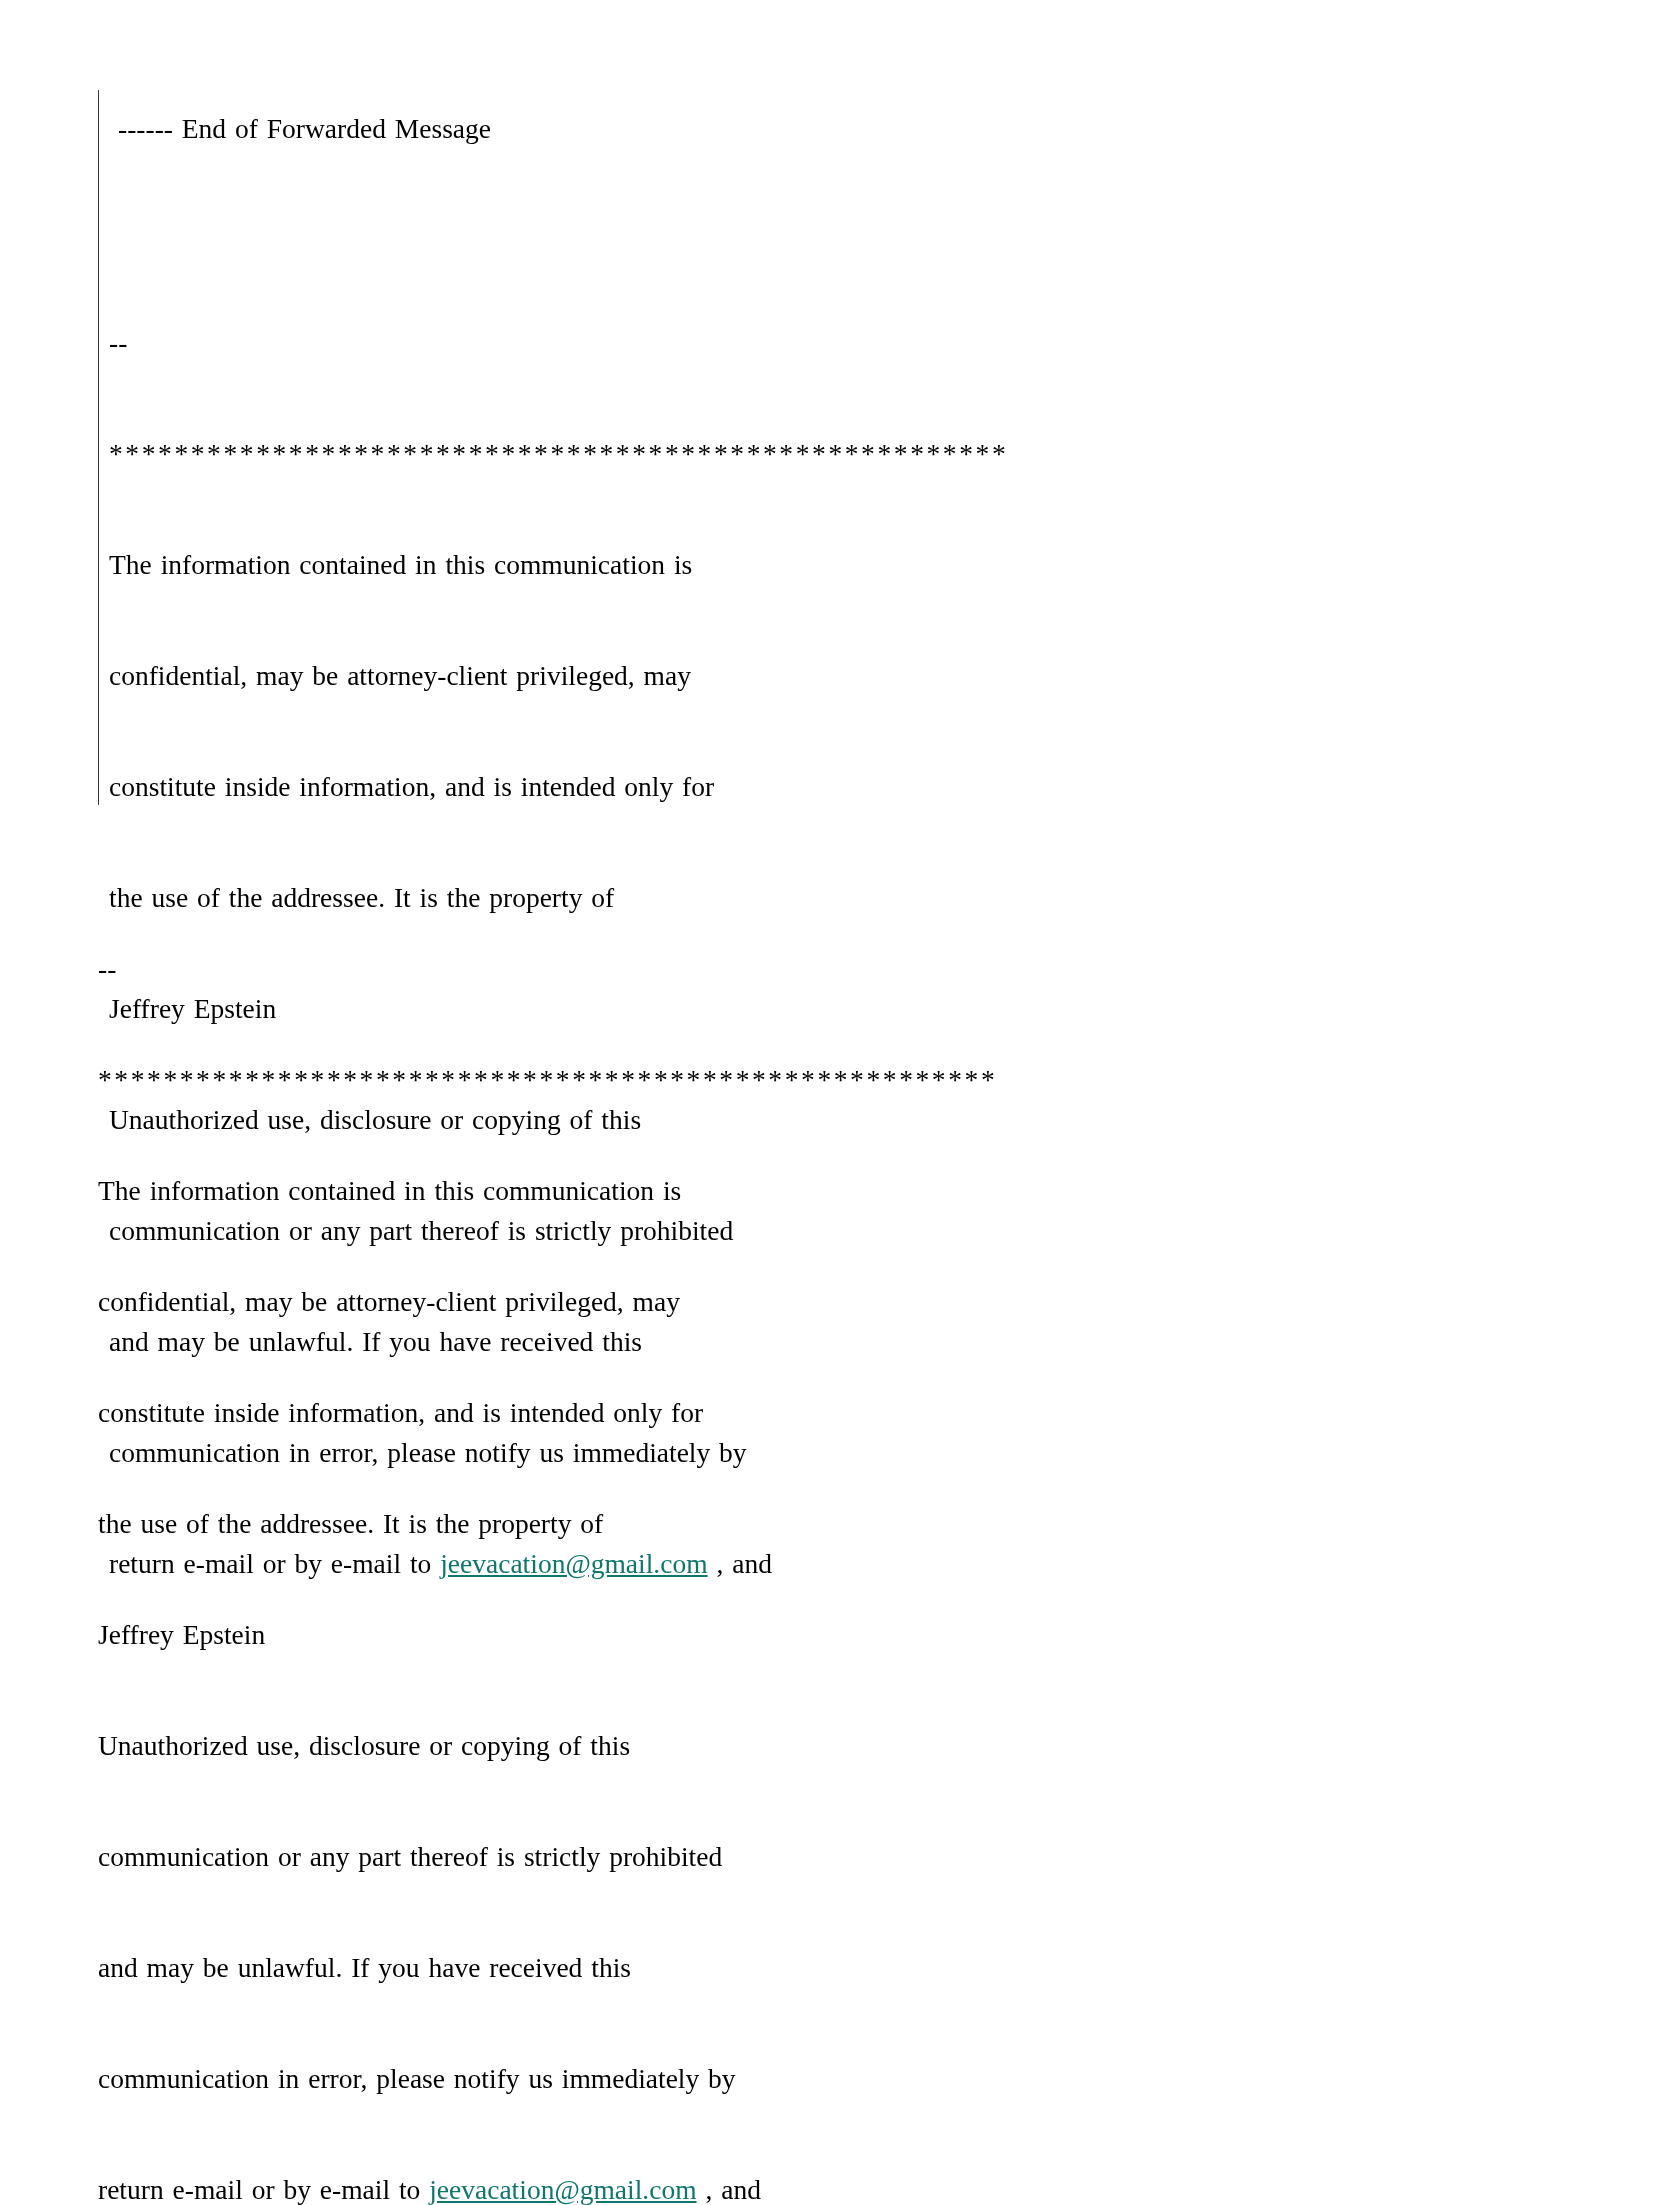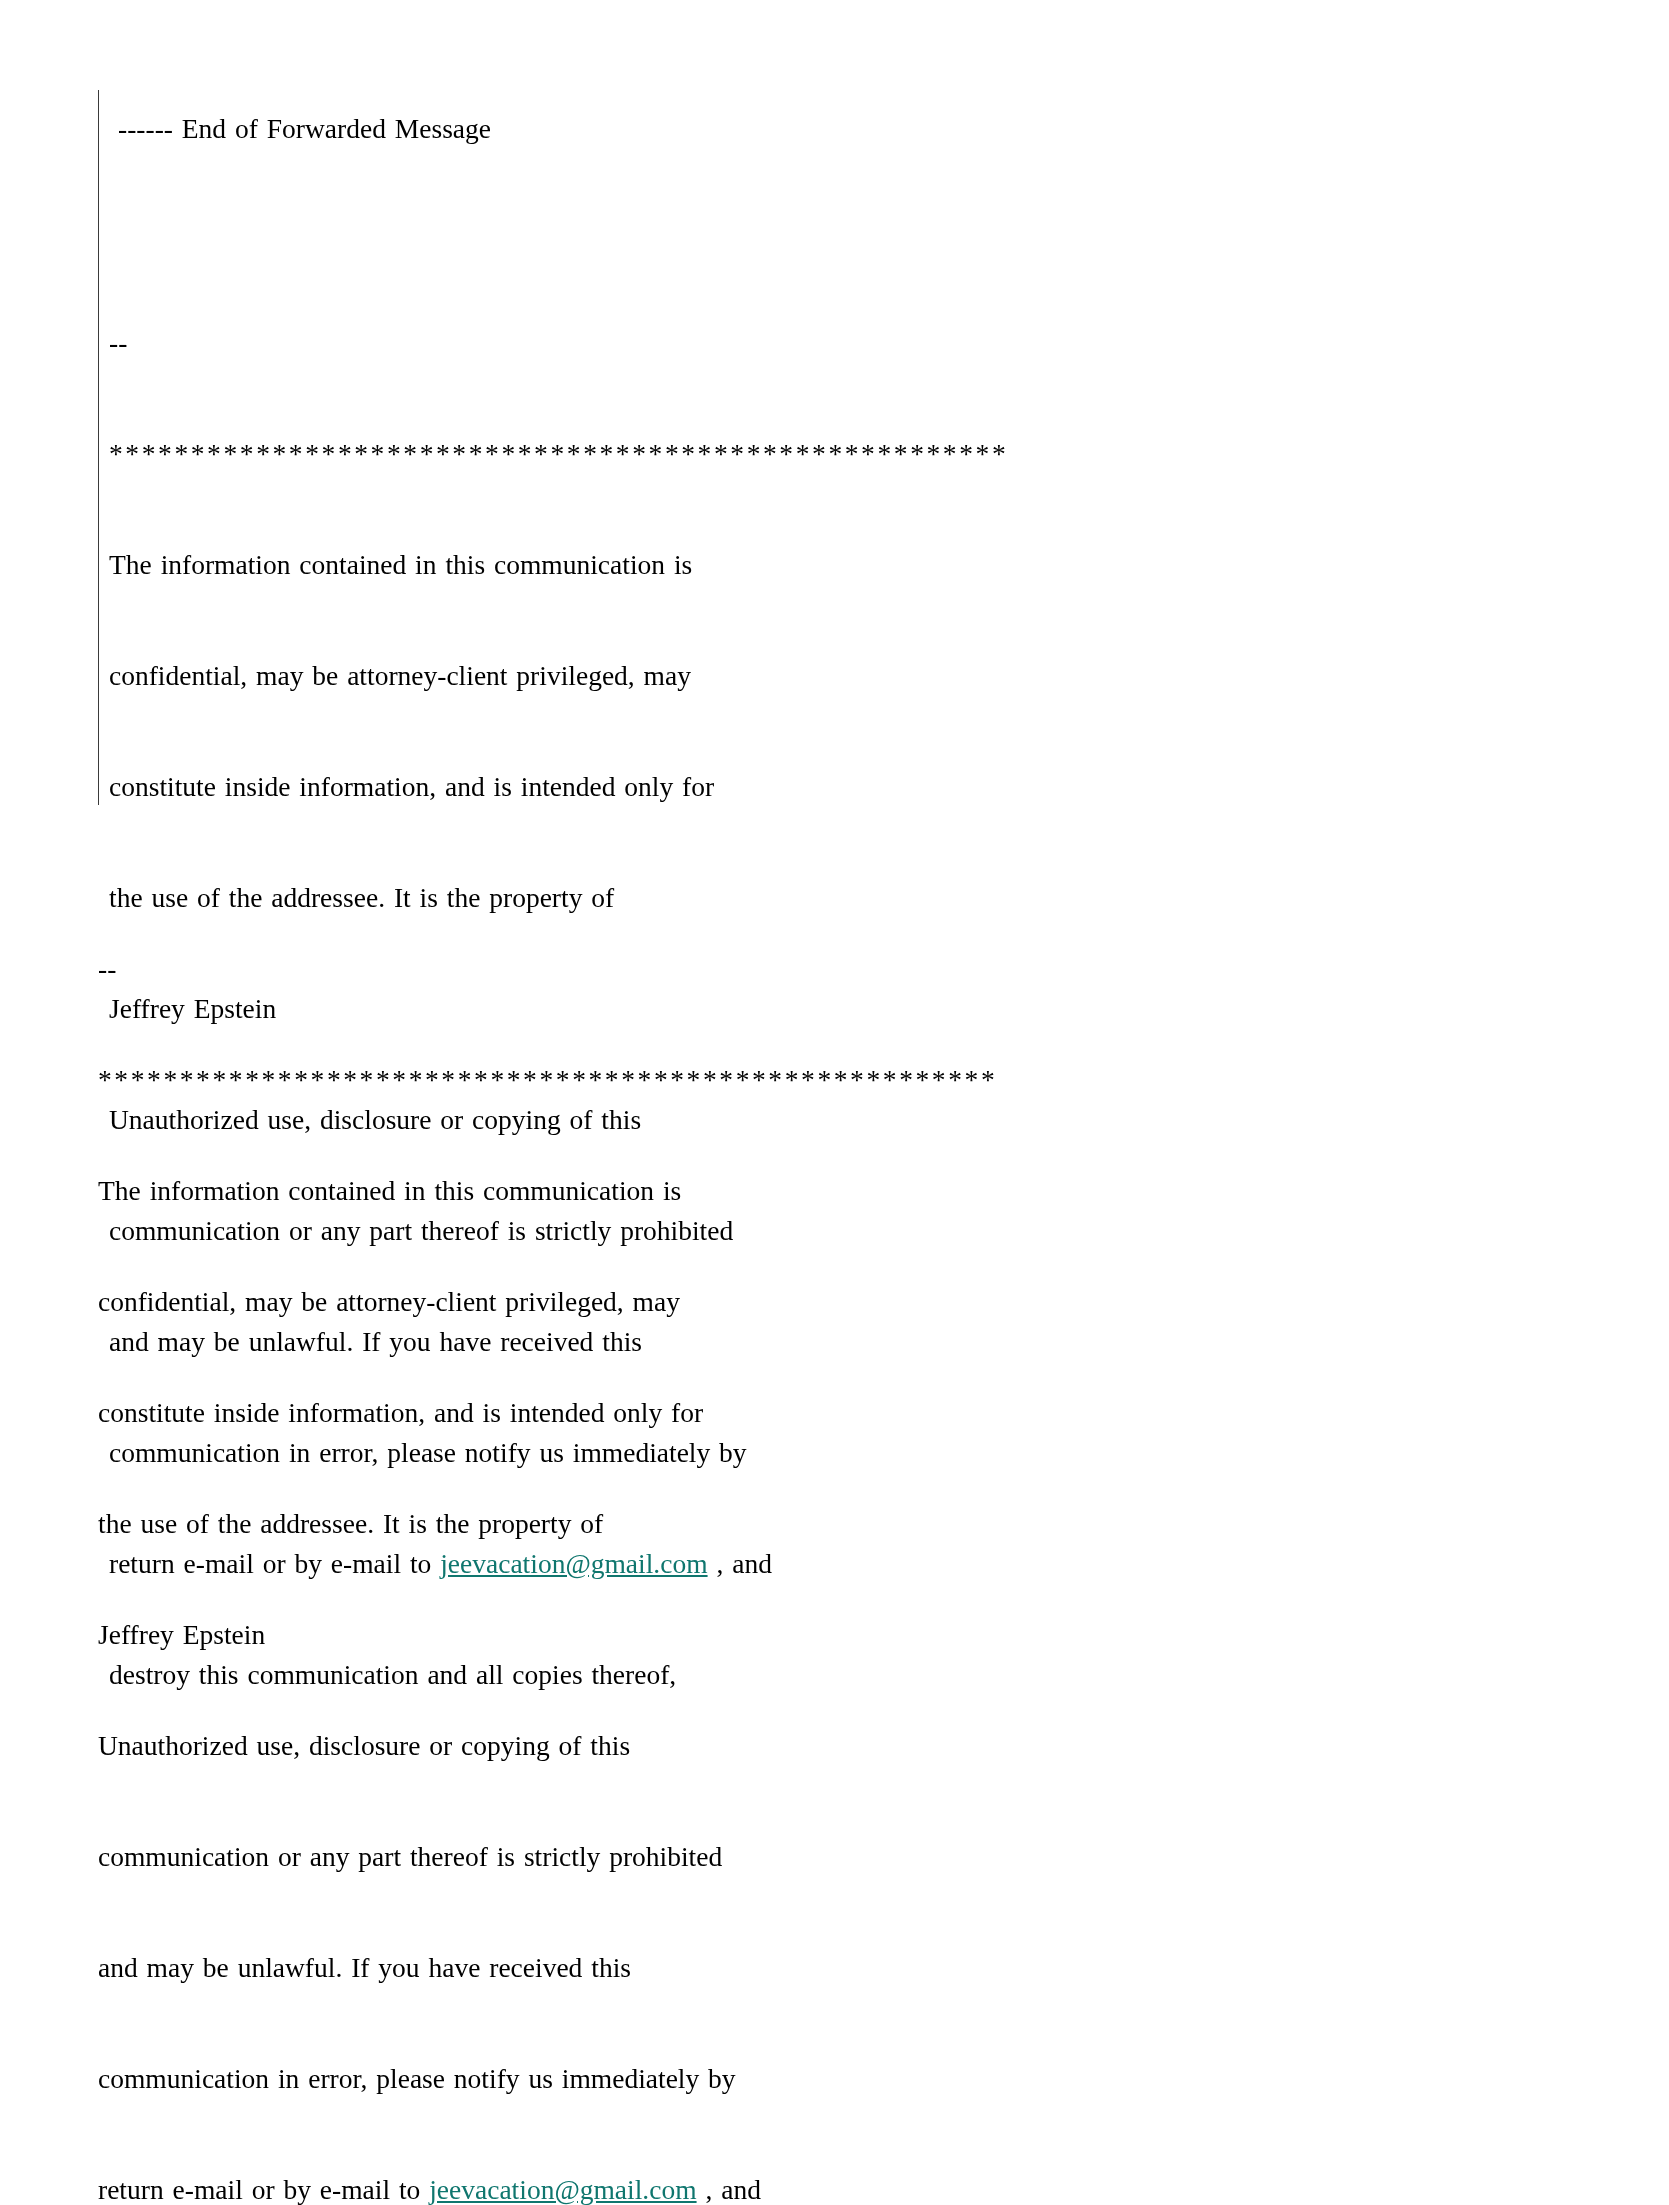--- a/index.html
+++ b/index.html
@@ -75,21 +75,20 @@
   <div>The information contained in this communication is</div>
   <div>confidential, may be attorney-client privileged, may</div>
   <div>constitute inside information, and is intended only for</div>
   <div>the use of the addressee. It is the property of</div>
   <div>Jeffrey Epstein</div>
   <div>Unauthorized use, disclosure or copying of this</div>
   <div>communication or any part thereof is strictly prohibited</div>
   <div>and may be unlawful. If you have received this</div>
   <div>communication in error, please notify us immediately by</div>
   <div><span>return e-mail or by e-mail to </span><a class="email-link">jeevacation@gmail.com</a><span> , and</span></div>
-  <div>destroy this communication and all copies thereof,</div>
 </div>
 
 <div class="text block2">
   <div>--</div>
   <div class="stars">*******************************************************</div>
   <div>The information contained in this communication is</div>
   <div>confidential, may be attorney-client privileged, may</div>
   <div>constitute inside information, and is intended only for</div>
   <div>the use of the addressee. It is the property of</div>
   <div>Jeffrey Epstein</div>

